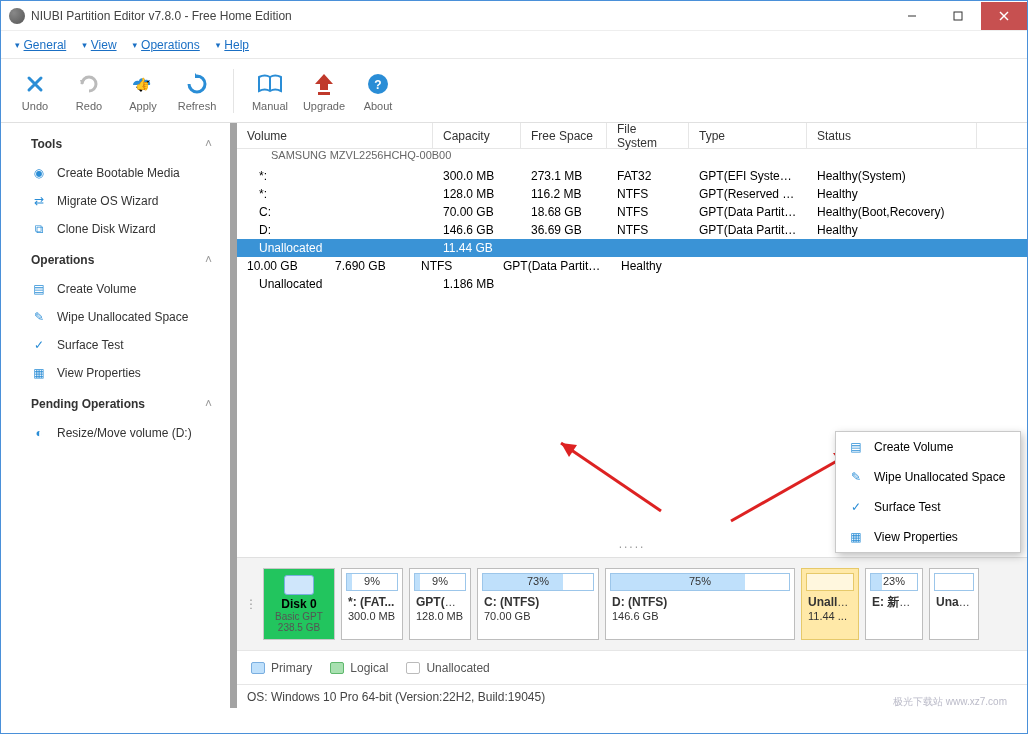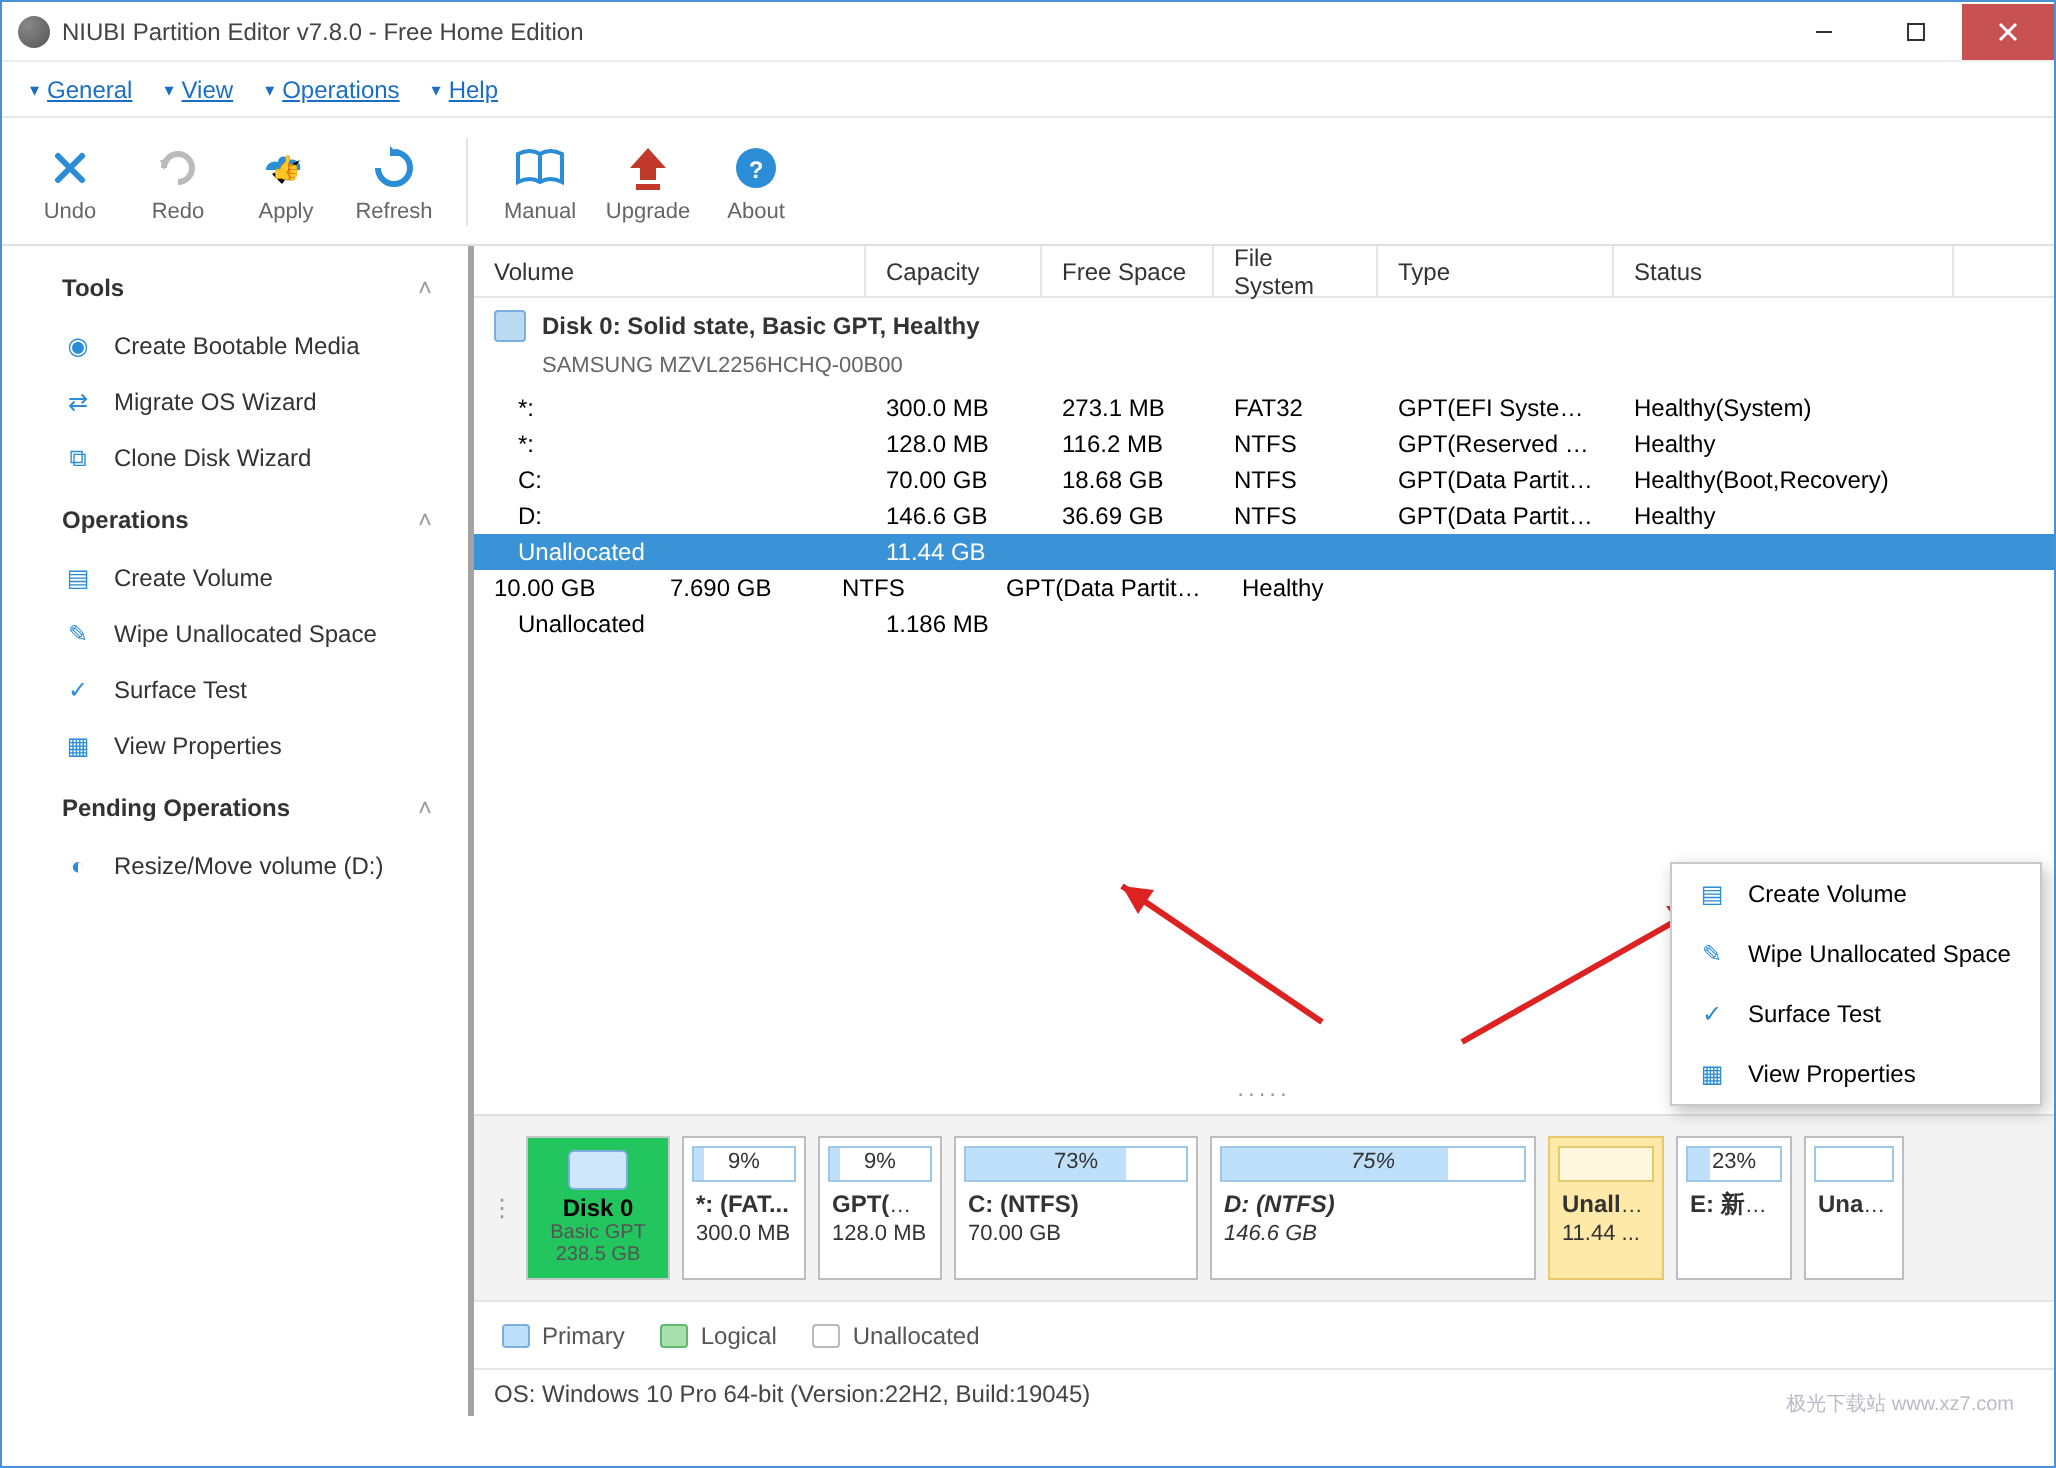--- a/index.html
+++ b/index.html
@@ -12,21 +12,21 @@
 .titlebar .win-btn.close { background: #c75050; color: #fff; }
 .menubar { height: 28px; display: flex; align-items: center; padding: 0 14px; gap: 16px; border-bottom: 1px solid #e8e8e8; }
 .menubar .menu-item { color: #1a6fc4; display: flex; align-items: center; gap: 4px; cursor: pointer; }
 .menubar .menu-item .chev { color: #1a6fc4; font-size: 9px; }
 .toolbar { height: 64px; display: flex; align-items: center; padding: 0 12px; gap: 10px; border-bottom: 1px solid #e0e0e0; }
 .tool-btn { display: flex; flex-direction: column; align-items: center; justify-content: center; width: 44px; cursor: pointer; }
 .tool-btn .ticon { width: 28px; height: 28px; display:flex; align-items:center; justify-content:center; }
 .tool-btn .tlabel { color: #666; font-size: 11px; margin-top: 2px; }
 .tool-sep { width: 1px; height: 44px; background: #e4e4e4; margin: 0 4px; }
 .main { display: flex; height: 585px; }
-.sidebar { width: 236px; border-right: 3px solid #a3a3a3; padding-top: 4px; overflow: hidden; }
+.sidebar { width: 236px; border-right: 7px solid #a3a3a3; padding-top: 4px; overflow: hidden; }
 .side-section-head { display: flex; align-items: center; padding: 10px 18px 8px 30px; }
 .side-section-head .lbl { font-weight: 600; color: #333; }
 .side-section-head .coll { margin-left: auto; color: #999; }
 .side-item { display: flex; align-items: center; gap: 10px; padding: 6px 18px 6px 30px; color: #333; cursor: pointer; }
 .side-item .micon { width: 16px; height: 16px; display:flex; align-items:center; justify-content:center; color:#2a8dd6; }
 .content { flex: 1; display: flex; flex-direction: column; }
 .grid-head { display: flex; height: 26px; align-items: center; border-bottom: 1px solid #e6e6e6; background: #fff; }
 .grid-head .col { padding: 0 10px; color: #333; border-right: 1px solid #e6e6e6; height: 100%; display:flex; align-items:center; }
 .cVol { width: 196px; }
 .cCap { width: 88px; }
@@ -237,24 +237,20 @@
 
   <div class="content">
     <div class="grid-head">
       <div class="col cVol">Volume</div>
       <div class="col cCap">Capacity</div>
       <div class="col cFree">Free Space</div>
       <div class="col cFs">File System</div>
       <div class="col cType">Type</div>
       <div class="col cStatus">Status</div>
     </div>
-    <div class="disk-header">
-      <div class="dicon"></div>
-      <div class="dtitle">Disk 0: Solid state, Basic GPT, Healthy</div>
-    </div>
     <div class="disk-sub">SAMSUNG MZVL2256HCHQ-00B00</div>
 
     <div class="grid-rows" id="grid-rows">
         <div class="grow">
           <div class="cell cVol">*:</div>
           <div class="cell cCap">300.0 MB</div>
           <div class="cell cFree">273.1 MB</div>
           <div class="cell cFs">FAT32</div>
           <div class="cell cType">GPT(EFI System ...</div>
           <div class="cell cStatus">Healthy(System)</div>
@@ -334,21 +330,21 @@
           </div>
           <div class="plabel"><b>GPT(Re...</b><br>128.0 MB</div>
         </div>
         <div class="part-box" style="width: 122px;">
           <div class="bar">
             <div class="fill" style="width:73%"></div>
             <div class="pct">73%</div>
           </div>
           <div class="plabel"><b>C: (NTFS)</b><br>70.00 GB</div>
         </div>
-        <div class="part-box" style="width: 163px; font-style: italic;">
+        <div class="part-box" style="width: 190px;">
           <div class="bar">
             <div class="fill" style="width:75%"></div>
             <div class="pct">75%</div>
           </div>
           <div class="plabel"><b>D: (NTFS)</b><br>146.6 GB</div>
         </div>
         <div class="part-box unalloc" style="width: 58px;">
           <div class="bar">
             <div class="fill" style="width:0%"></div>
             <div class="pct"></div>

